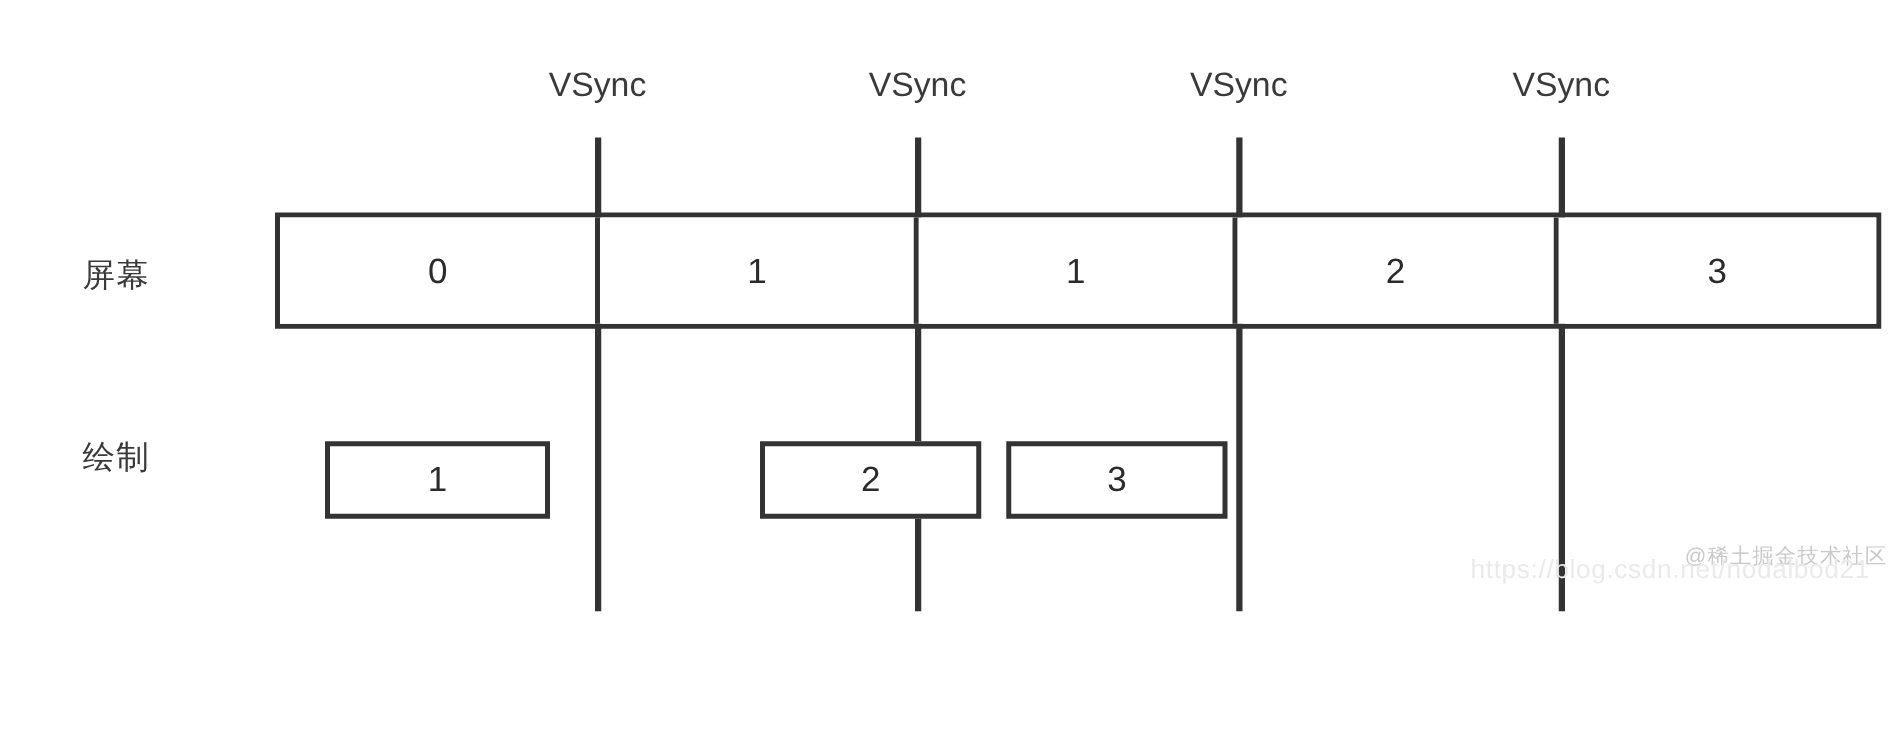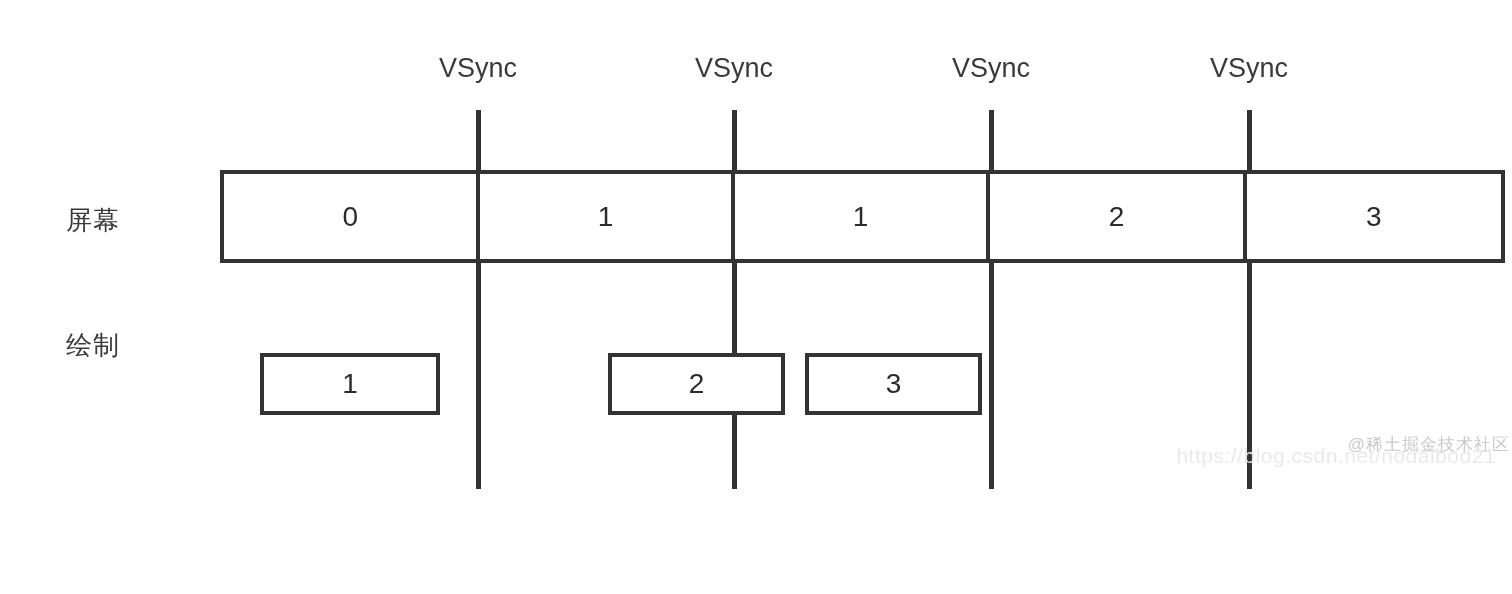--- a/index.html
+++ b/index.html
@@ -23,21 +23,21 @@
   
   .row-label {
     position: absolute;
     font-size: 26px;
     line-height: 1;
     color: #3a3a3a;
     letter-spacing: 1px;
     white-space: nowrap;
   }
   #label-screen { left: 26px; top: 207px; }
-  #label-draw   { left: 26px; top: 332px; text-align: center; }
+  #label-draw   { left: 26px; top: 352px; text-align: center; }
 
   
   .vsync-line {
     position: absolute;
     width: 5px;
     background: #333333;
     top: 110px;
     height: 379px;
   }
   

